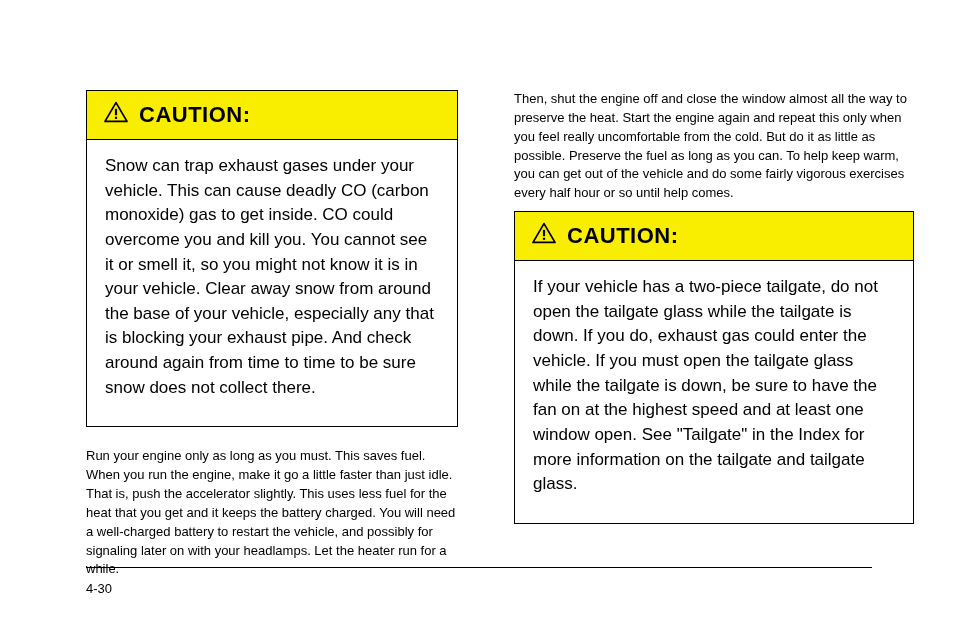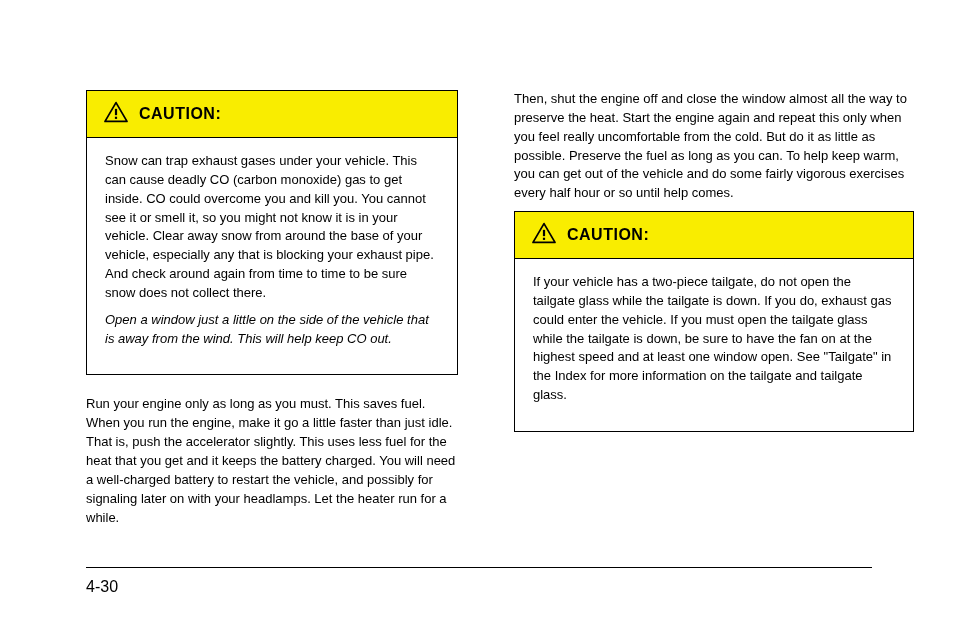--- a/index.html
+++ b/index.html
@@ -36,31 +36,31 @@
     position: relative;
   }
   .caution-header {
     background: #f9ed00;
     border-bottom: 1.5px solid #000;
     padding: 10px 16px 10px 16px;
     display: flex;
     align-items: center;
     gap: 10px;
     font-weight: bold;
-    font-size: 16px;
+    font-size: 22px;
     letter-spacing: 0.5px;
   }
   .caution-header svg {
     width: 26px;
     height: 22px;
     flex-shrink: 0;
   }
   .caution-body {
     padding: 14px 18px 18px 18px;
-    font-size: 13px;
+    font-size: 17px;
     line-height: 1.45;
   }
   .caution-body p {
     margin-bottom: 8px;
   }
   .caution-body em {
     font-style: italic;
   }
   .para {
     font-size: 13px;
@@ -72,21 +72,21 @@
     left: 86px;
     right: 82px;
     bottom: 68px;
     height: 1.5px;
     background: #000;
   }
   .page-number {
     position: absolute;
     left: 86px;
     bottom: 40px;
-    font-size: 16px;
+    font-size: 13px;
   }
   .right-upper {
     margin-bottom: 8px;
   }
 </style>
 </head>
 <body>
 
 <div class="page">
 
@@ -98,21 +98,20 @@
           <svg viewBox="0 0 32 28">
             <path d="M16 2 L30 26 L2 26 Z" fill="none" stroke="#000" stroke-width="2.2" stroke-linejoin="round"></path>
             <rect x="14.6" y="10" width="2.8" height="8" fill="#000"></rect>
             <rect x="14.6" y="20" width="2.8" height="2.8" fill="#000"></rect>
           </svg>
         </span>
         <span>CAUTION:</span>
       </div>
       <div class="caution-body">
         <p>Snow can trap exhaust gases under your vehicle. This can cause deadly CO (carbon monoxide) gas to get inside. CO could overcome you and kill you. You cannot see it or smell it, so you might not know it is in your vehicle. Clear away snow from around the base of your vehicle, especially any that is blocking your exhaust pipe. And check around again from time to time to be sure snow does not collect there.</p>
-        <p><em>Open a window just a little on the side of the vehicle that is away from the wind. This will help keep CO out.</em></p>
       </div>
     </div>
 
     <p class="para">Run your engine only as long as you must. This saves fuel. When you run the engine, make it go a little faster than just idle. That is, push the accelerator slightly. This uses less fuel for the heat that you get and it keeps the battery charged. You will need a well-charged battery to restart the vehicle, and possibly for signaling later on with your headlamps. Let the heater run for a while.</p>
 
   </div>
 
   <div class="col col-right">
 
     <p class="para right-upper">Then, shut the engine off and close the window almost all the way to preserve the heat. Start the engine again and repeat this only when you feel really uncomfortable from the cold. But do it as little as possible. Preserve the fuel as long as you can. To help keep warm, you can get out of the vehicle and do some fairly vigorous exercises every half hour or so until help comes.</p>

